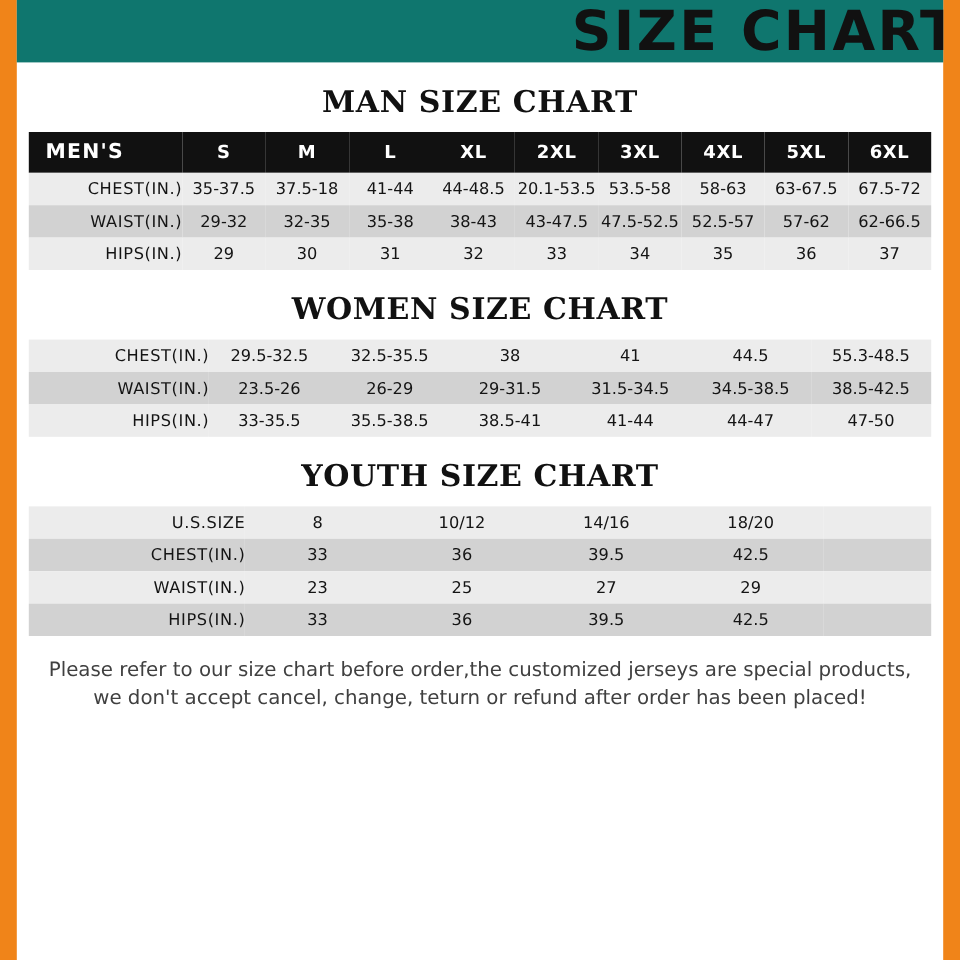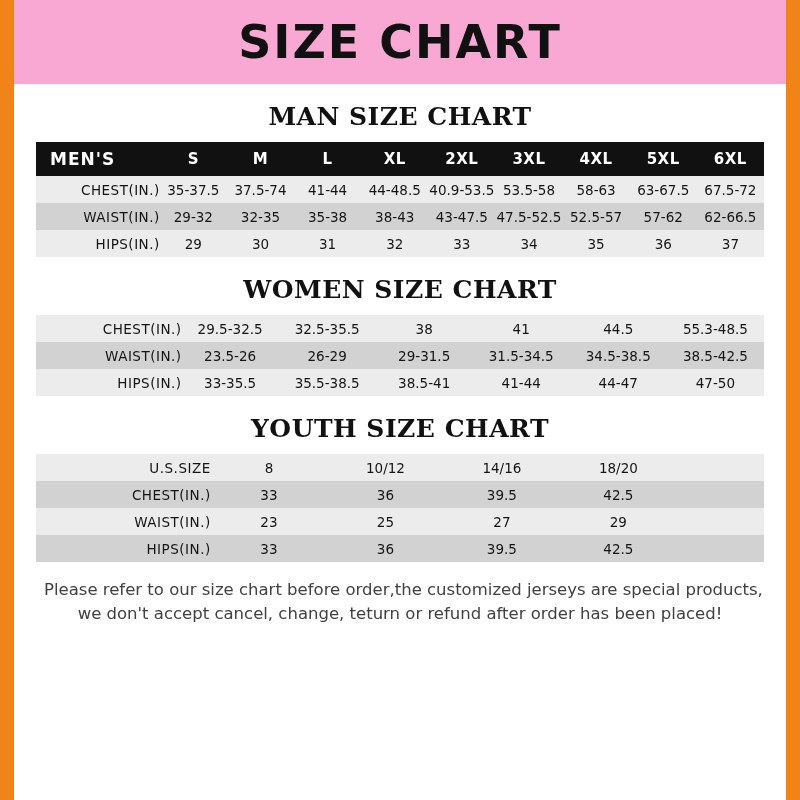--- a/index.html
+++ b/index.html
@@ -12,37 +12,37 @@
   .page {
     width: 800px;
     height: 800px;
     position: relative;
     background: #ffffff;
     border-left: 14px solid #f08419;
     border-right: 14px solid #f08419;
     overflow: hidden;
   }
   .banner {
-    height: 84px;
-    background: #f9a8d4;
+    height: 52px;
+    background: #0f766e;
     display: flex;
     align-items: center;
-    justify-content: center;
+    justify-content: flex-end;
     margin: 0 -14px;
   }
   .banner-title {
     font-family: "DejaVu Sans", sans-serif;
     font-weight: bold;
     font-size: 46px;
     letter-spacing: 2px;
     color: #111111;
     line-height: 1;
   }
   .content {
-    padding: 0 22px;
+    padding: 0 10px;
   }
   .section-title {
     text-align: center;
     font-weight: bold;
     font-size: 25px;
     color: #111111;
     letter-spacing: 0.5px;
     margin-top: 18px;
     margin-bottom: 11px;
     font-family: "DejaVu Serif", serif;
@@ -130,24 +130,24 @@
         <td>XL</td>
         <td>2XL</td>
         <td>3XL</td>
         <td>4XL</td>
         <td>5XL</td>
         <td>6XL</td>
       </tr>
       <tr class="data-row row-light">
         <td class="label-cell">CHEST(IN.)</td>
         <td>35-37.5</td>
-        <td>37.5-74</td>
+        <td>37.5-18</td>
         <td>41-44</td>
         <td>44-48.5</td>
-        <td>40.9-53.5</td>
+        <td>20.1-53.5</td>
         <td>53.5-58</td>
         <td>58-63</td>
         <td>63-67.5</td>
         <td>67.5-72</td>
       </tr>
       <tr class="data-row row-dark">
         <td class="label-cell">WAIST(IN.)</td>
         <td>29-32</td>
         <td>32-35</td>
         <td>35-38</td>

